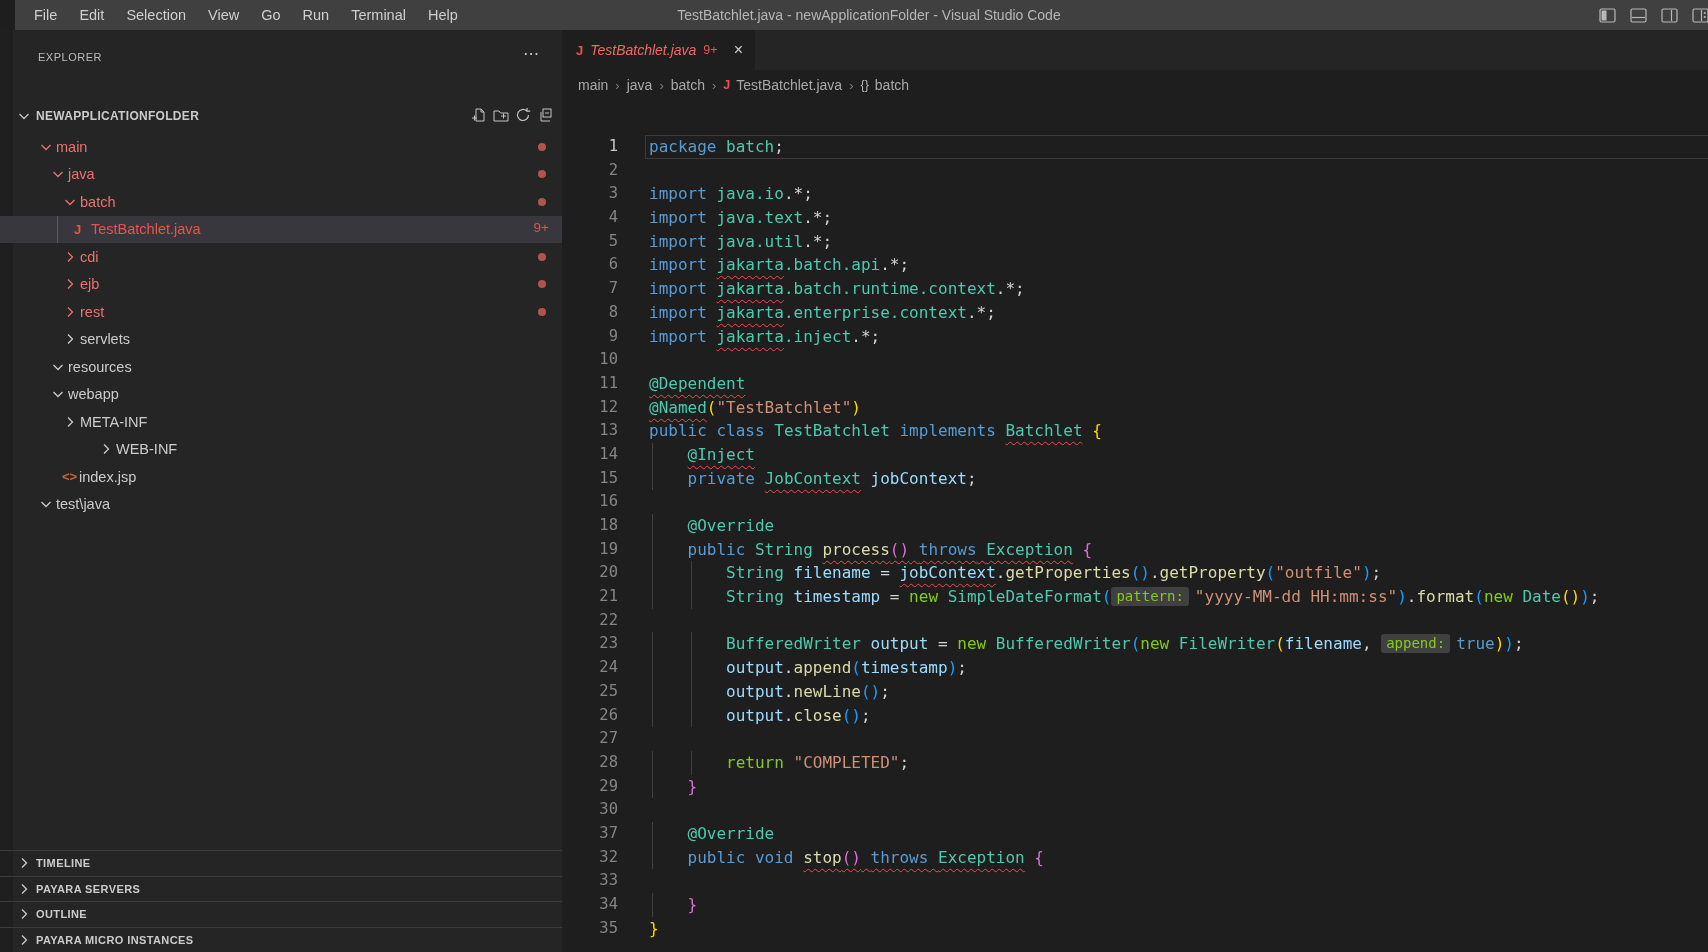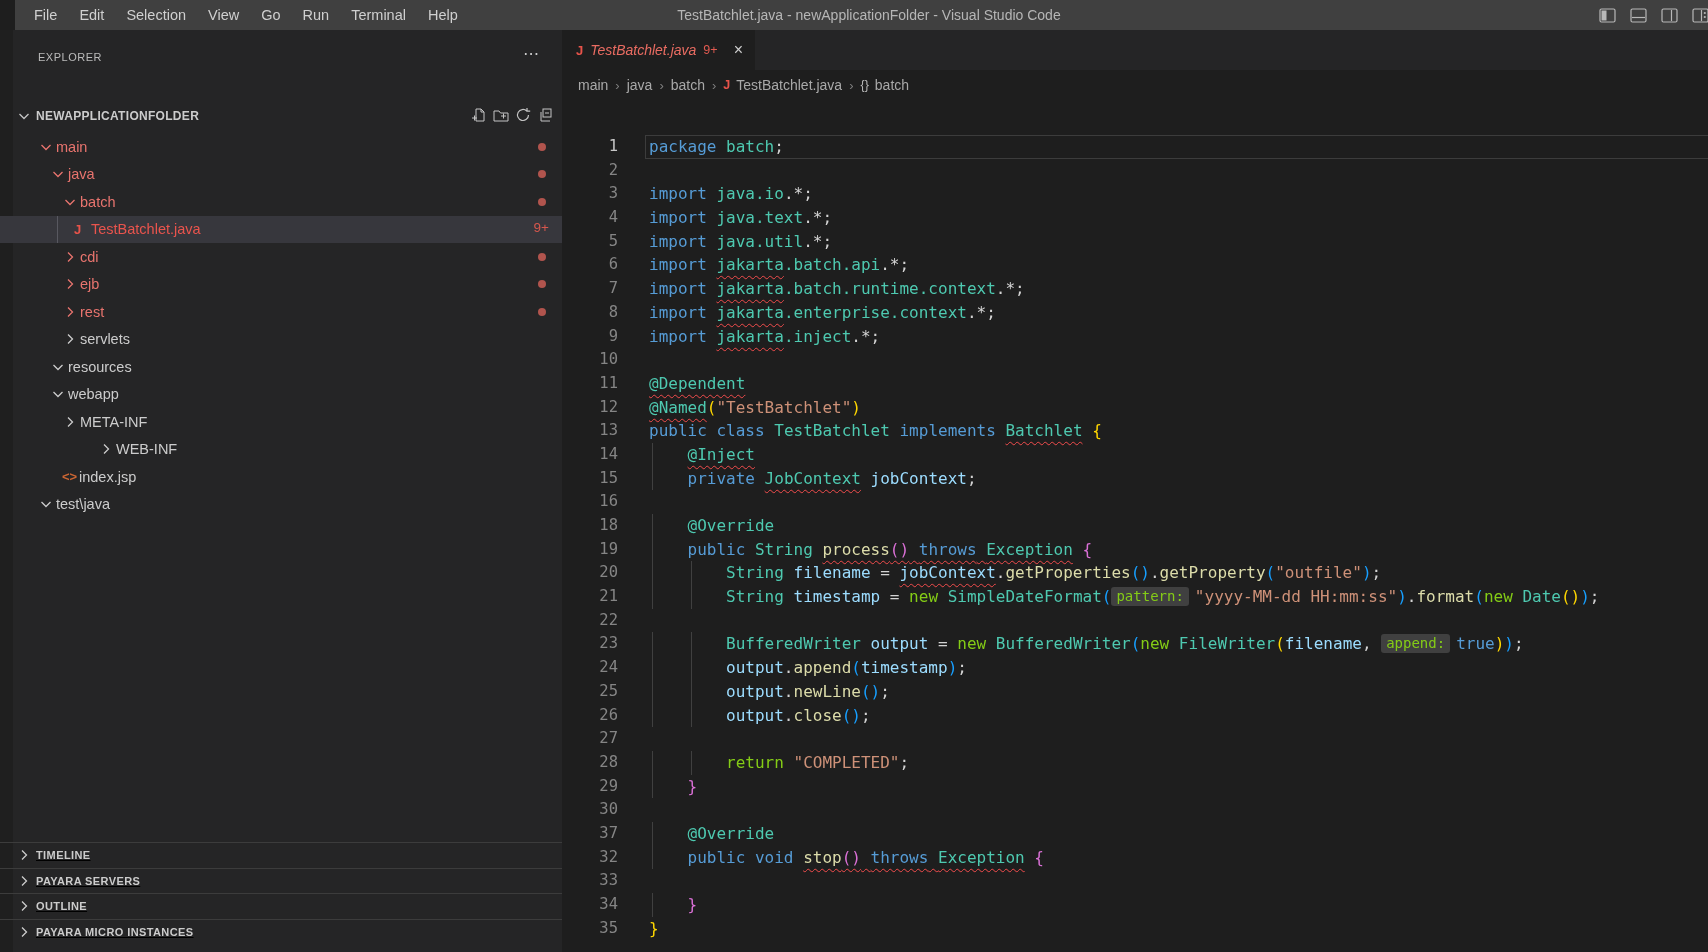--- a/index.html
+++ b/index.html
@@ -38,21 +38,21 @@
           font-size:14.5px; cursor:default; }
   .trow.sel { background:#37373d; }
   .trow.sel .tguide { position:absolute; left:57px; top:0; bottom:0; width:1px; background:#585860; }
   .twisty { width:18px; height:16px; flex:none; display:flex; align-items:center; }
   .ticon { width:17px; flex:none; font-weight:bold; font-size:13px; }
   .tlabel { white-space:pre; }
   .tdot { position:absolute; right:16px; top:50%; margin-top:-4px; width:8px; height:8px;
           border-radius:50%; background:#b1544d; }
   .tnum { position:absolute; right:13px; top:50%; margin-top:-9px; font-size:13.5px; color:#d6574d; }
 
-  .side-panels { position:absolute; left:0; bottom:8px; width:100%;text-decoration:underline; }
+  .side-panels { position:absolute; left:0; bottom:0; width:100%; }
   .panel-h { position:relative; height:25.5px; border-top:1px solid #3c3c3c; display:flex;
              align-items:center; color:#cccccc; }
   .panel-h .twisty { margin-left:16px; }
   .panel-label { font-size:11px; font-weight:bold; letter-spacing:.4px; margin-left:2px; }
 
   
   .tabbar { position:absolute; left:0; top:0; right:0; height:40px; background:#252526; display:flex; }
   .tab { position:relative; width:193px; height:40px; background:#1e1e1e; display:flex;
          align-items:center; padding:0 10px 0 14px; }
   .tab-icon { font-weight:bold; font-size:13px; color:#e8534a; margin-right:7px; }

